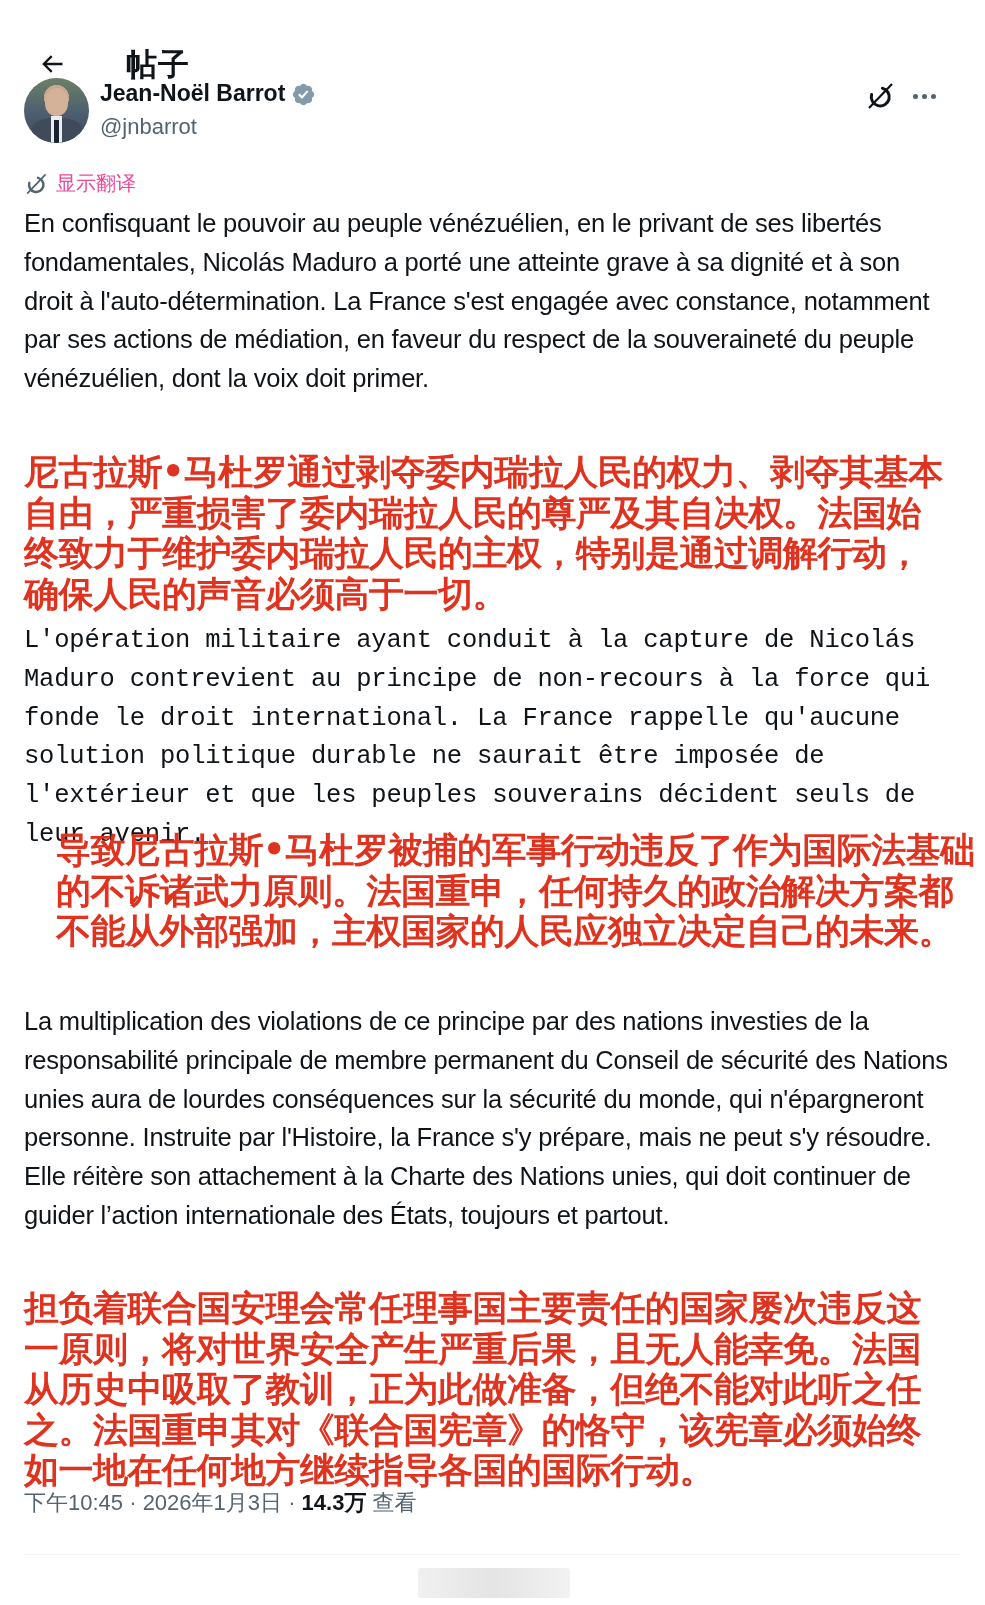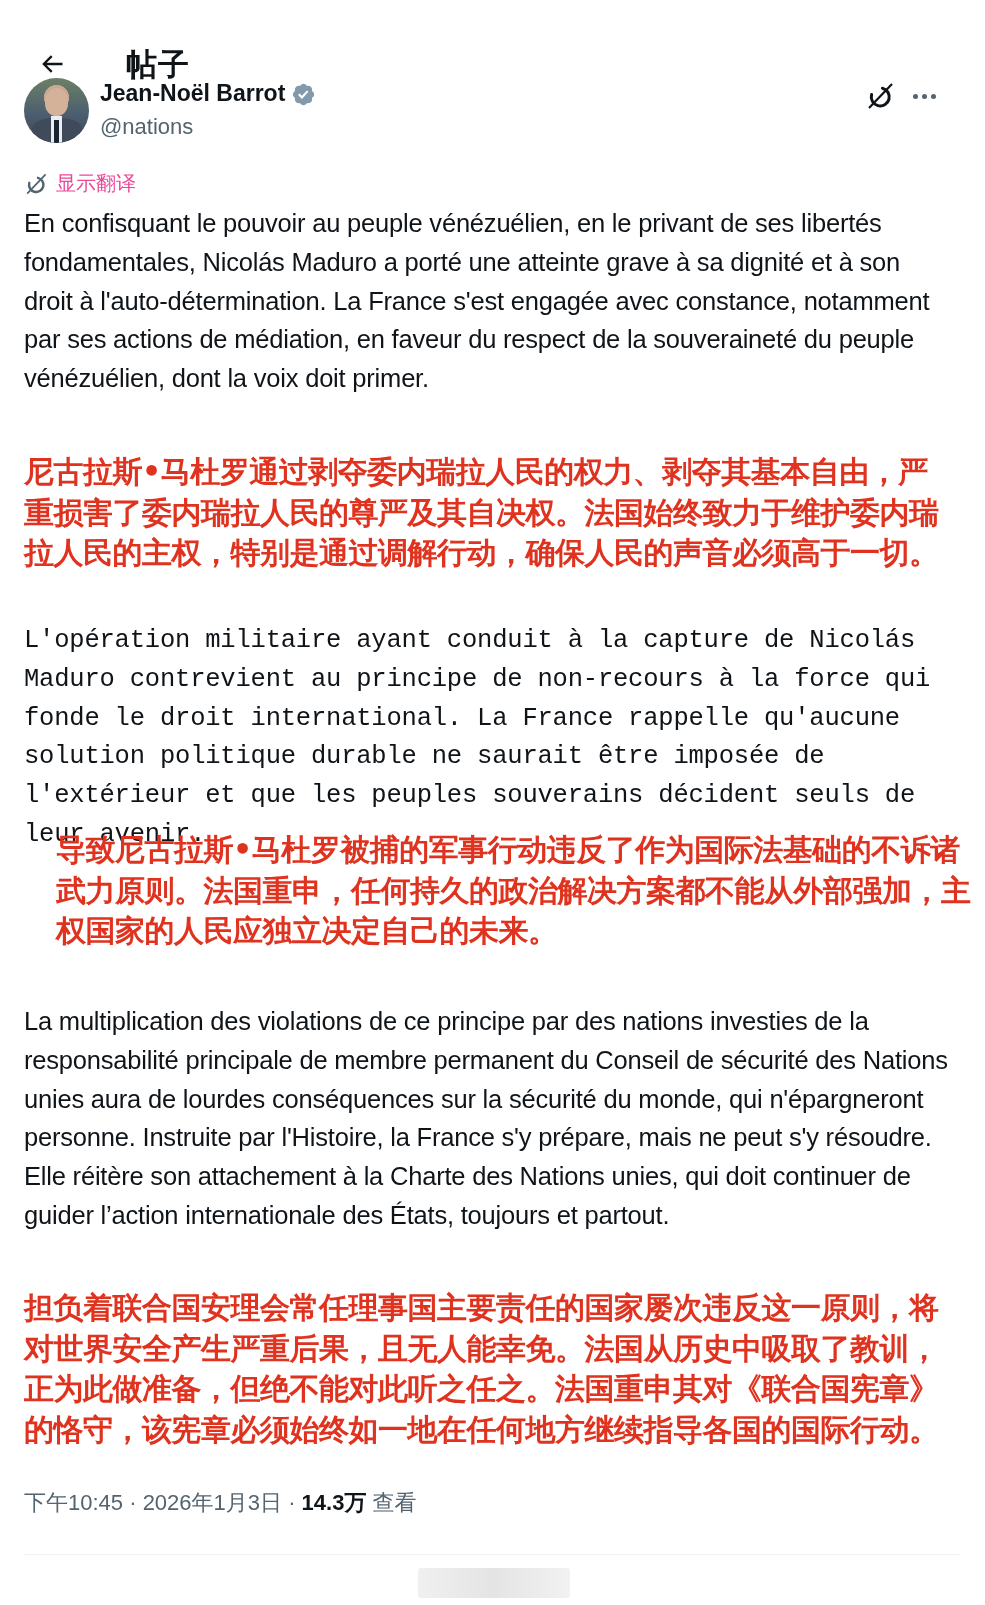--- a/index.html
+++ b/index.html
@@ -23,21 +23,21 @@
   .handle { position: absolute; left: 76px; top: 36px; font-size: 22px; color: #536471; cursor: pointer; }
 
   .grok-btn { position: absolute; left: 838px; top: 0px; width: 36px; height: 36px; display: flex; align-items: center; justify-content: center; cursor: pointer; }
   .more-btn { position: absolute; left: 880px; top: 0px; width: 40px; height: 36px; display: flex; align-items: center; justify-content: center; gap: 4px; cursor: pointer; }
   .more-btn span { width: 5px; height: 5px; border-radius: 50%; background: #536471; display: block; }
 
   .translate { position: absolute; left: 24px; top: 170px; display: flex; align-items: center; gap: 8px; cursor: pointer; }
   .translate-label { font-size: 20px; color: #ec4899; }
 
   .para { position: absolute; left: 24px; width: 930px; font-size: 25.5px; line-height: 38.8px; color: #0f1419; font-family: "Liberation Sans", sans-serif; letter-spacing: -0.2px; }
-  .cn { position: absolute; left: 24px; width: 930px; font-size: 30px; line-height: 40.5px; color: #e0331f; font-weight: bold; font-family: "DejaVu Sans", sans-serif; letter-spacing: -0.5px; }
+  .cn { position: absolute; left: 24px; width: 930px; font-size: 35px; line-height: 40.5px; color: #e0331f; font-weight: bold; font-family: "DejaVu Sans", sans-serif; letter-spacing: -0.5px; }
 
   .meta { position: absolute; left: 24px; top: 1488px; font-size: 22px; color: #536471; display: flex; align-items: center; white-space: pre; }
   .meta .views-count { color: #0f1419; font-weight: bold; }
   .divider-top { position: absolute; left: 24px; top: 1554px; width: 937px; height: 1px; background: #eff3f4; }
   .smudge { position: absolute; left: 418px; top: 1568px; width: 152px; height: 30px; background: linear-gradient(90deg, #f0f0f0, #e4e4e4, #f2f2f2); border-radius: 3px; }
 </style>
 </head>
 <body>
 
 <div class="header">
@@ -55,21 +55,21 @@
       <div class="shirt"></div>
       <div class="tie"></div>
       <div class="face"></div>
   </div>
   <div class="name-row">
     <span class="author-name">Jean-Noël Barrot</span>
     <svg class="verified" viewBox="0 0 22 22">
         <path d="M20.396 11c-.018-.646-.215-1.275-.57-1.816-.354-.54-.852-.972-1.438-1.246.223-.607.27-1.264.14-1.897-.131-.634-.437-1.218-.882-1.687-.47-.445-1.053-.75-1.687-.882-.633-.13-1.29-.083-1.897.14-.273-.587-.704-1.086-1.245-1.44S11.647 1.62 11 1.604c-.646.017-1.273.213-1.813.568s-.969.854-1.24 1.44c-.608-.223-1.267-.272-1.902-.14-.635.13-1.22.436-1.69.882-.445.47-.749 1.055-.878 1.688-.13.633-.08 1.29.144 1.896-.587.274-1.087.705-1.443 1.245-.356.54-.555 1.17-.574 1.817.02.647.218 1.276.574 1.817.356.54.856.972 1.443 1.245-.224.606-.274 1.263-.144 1.896.13.634.433 1.218.877 1.688.47.443 1.054.747 1.687.878.633.132 1.29.084 1.897-.136.274.586.705 1.084 1.246 1.439.54.354 1.17.551 1.816.569.647-.016 1.276-.213 1.817-.567s.972-.854 1.245-1.44c.604.239 1.266.296 1.903.164.636-.132 1.22-.438 1.69-.882.445-.47.749-1.055.878-1.688.13-.633.08-1.29-.144-1.896.587-.274 1.087-.705 1.443-1.245.356-.54.555-1.17.574-1.817zM9.662 14.85l-3.429-3.428 1.293-1.302 2.072 2.072 4.4-4.794 1.347 1.246z" fill="#829aab"></path>
       </svg>
   </div>
-  <div class="handle">@nations</div>
+  <div class="handle">@jnbarrot</div>
   <div class="grok-btn">
     <svg width="30" height="30" viewBox="0 0 30 30">
         <path d="M21 9.5a9 9 0 1 1-12.5 0" fill="none" stroke="#0f1419" stroke-width="3" stroke-linecap="round" transform="rotate(-30 15 15)"></path>
         <line x1="4" y1="27" x2="27" y2="3" stroke="#0f1419" stroke-width="2.2"></line>
       </svg>
   </div>
   <div class="more-btn">
     <span></span>
       <span></span>
       <span></span>

